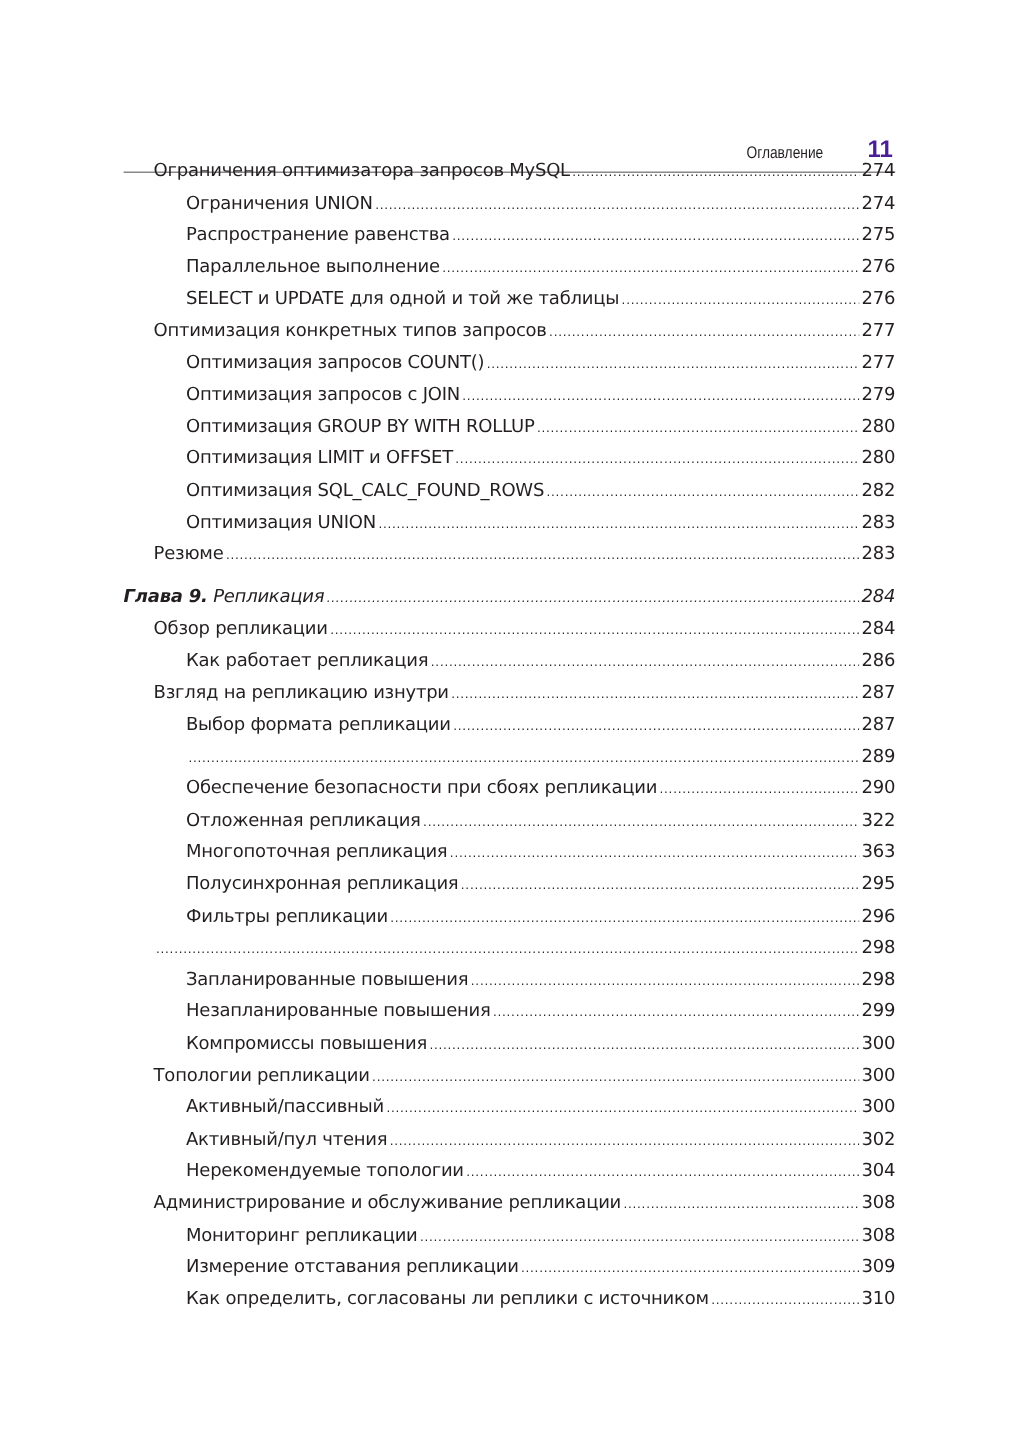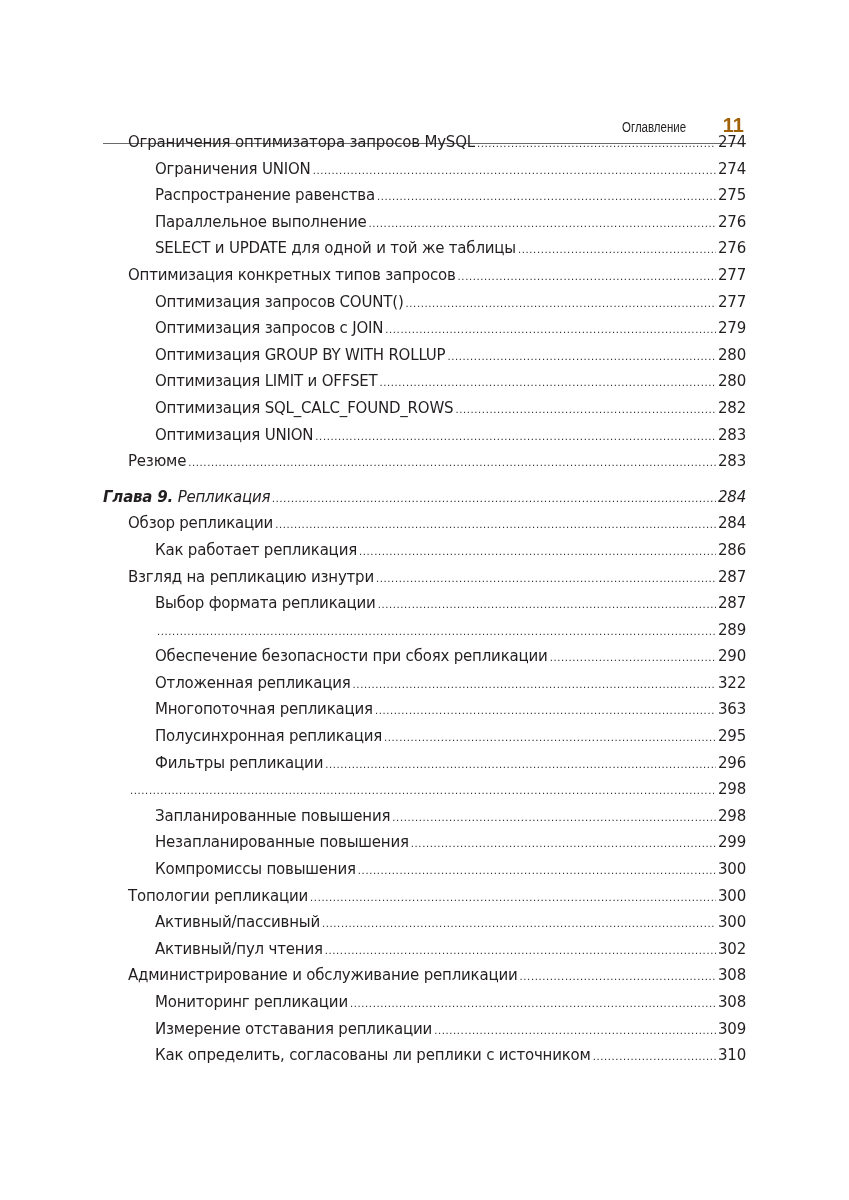--- a/index.html
+++ b/index.html
@@ -11,21 +11,21 @@
     position:absolute; left:103px; top:67px; width:643px; height:28px;
     border-bottom:1.5px solid #6d6a6b;
     margin-top:48px;
   }
   .header-section {
     position:absolute; right:60px; top:4px; font-family:"Liberation Sans", sans-serif;
     font-size:14px; transform:scaleX(0.82); transform-origin:right center; color:#231f20;
   }
   .header-page {
     position:absolute; right:2px; top:-1px; font-family:"Liberation Sans", sans-serif;
-    font-size:20px; font-weight:bold; color:#a16207;text-align:center;
+    font-size:20px; font-weight:bold; color:#4c1d95;text-align:center;
   }
   .toc { position:absolute; left:103px; top:132px; width:643px; }
   .row {
     display:flex; align-items:baseline; height:26.6px; font-size:15px; line-height:20px;
     white-space:nowrap;
   }
   .row.gap { margin-top:9px; }
   .row.l0 { padding-left:0;font-style:italic; }
   .row.l1 { padding-left:25px; }
   .row.l2 { padding-left:52px; }
@@ -193,20 +193,25 @@
     <div class="row l2">
       <span class="title"><span>Активный/пассивный</span></span>
       <span class="leader"></span>
       <span class="page">300</span>
     </div>
     <div class="row l2">
       <span class="title"><span>Активный/пул чтения</span></span>
       <span class="leader"></span>
       <span class="page">302</span>
     </div>
+    <div class="row l2">
+      <span class="title"><span>Нерекомендуемые топологии</span></span>
+      <span class="leader"></span>
+      <span class="page">304</span>
+    </div>
     <div class="row l1">
       <span class="title"><span>Администрирование и обслуживание репликации</span></span>
       <span class="leader"></span>
       <span class="page">308</span>
     </div>
     <div class="row l2">
       <span class="title"><span>Мониторинг репликации</span></span>
       <span class="leader"></span>
       <span class="page">308</span>
     </div>

